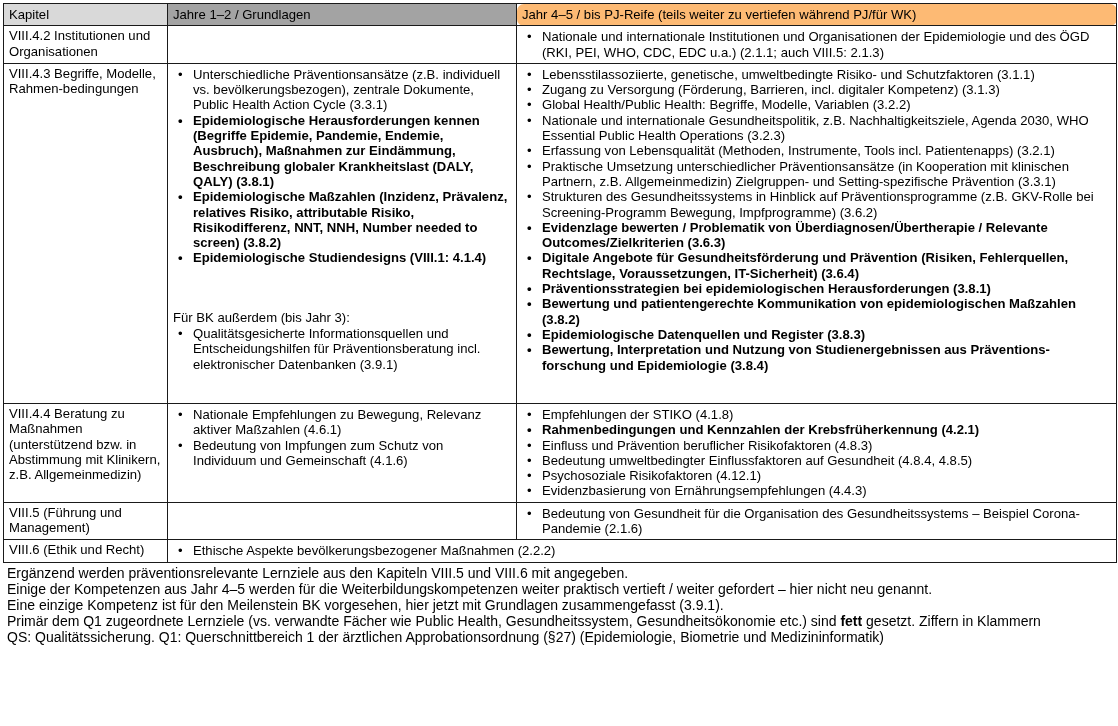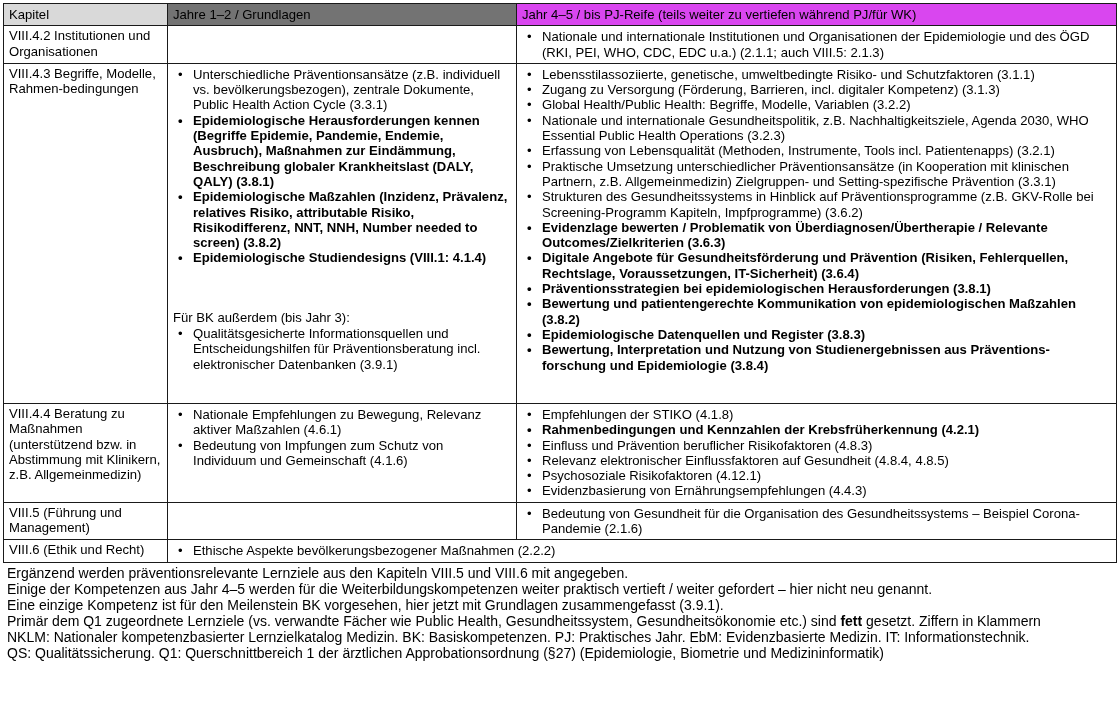--- a/index.html
+++ b/index.html
@@ -47,22 +47,22 @@
 <div class="page">
   <table class="main">
     <colgroup>
         <col class="c1">
         <col class="c2">
         <col class="c3">
       </colgroup>
     <thead>
       <tr>
         <th style="background: rgb(217, 217, 217);">Kapitel</th>
-        <th style="background: #737373;">Jahre 1–2 / Grundlagen</th>
-        <th style="background: #d946ef;">Jahr 4–5 / bis PJ-Reife (teils weiter zu vertiefen während PJ/für WK)</th>
+        <th style="background: #a3a3a3;">Jahre 1–2 / Grundlagen</th>
+        <th style="background: #fdba74; border-radius: 7px;">Jahr 4–5 / bis PJ-Reife (teils weiter zu vertiefen während PJ/für WK)</th>
       </tr>
     </thead>
     <tbody>
 
       <tr>
         <td class="cell-chapter">VIII.4.2 Institutionen und Organisationen</td>
         <td></td>
         <td>
           <ul class="b">
               <li>Nationale und internationale Institutionen und Organisationen der Epidemiologie und des ÖGD (RKI, PEI, WHO, CDC, EDC u.a.) (2.1.1; auch VIII.5: 2.1.3)</li>
@@ -87,21 +87,21 @@
           <div class="bottom-pad"></div>
         </td>
         <td>
           <ul class="b">
               <li>Lebensstilassoziierte, genetische, umweltbedingte Risiko- und Schutzfaktoren (3.1.1)</li>
               <li>Zugang zu Versorgung (Förderung, Barrieren, incl. digitaler Kompetenz) (3.1.3)</li>
               <li>Global Health/Public Health: Begriffe, Modelle, Variablen (3.2.2)</li>
               <li>Nationale und internationale Gesundheitspolitik, z.B. Nachhaltigkeitsziele, Agenda 2030, WHO Essential Public Health Operations (3.2.3)</li>
               <li>Erfassung von Lebensqualität (Methoden, Instrumente, Tools incl. Patientenapps) (3.2.1)</li>
               <li>Praktische Umsetzung unterschiedlicher Präventionsansätze (in Kooperation mit klinischen Partnern, z.B. Allgemeinmedizin) Zielgruppen- und Setting-spezifische Prävention (3.3.1)</li>
-              <li>Strukturen des Gesundheitssystems in Hinblick auf Präventionsprogramme (z.B. GKV-Rolle bei Screening-Programm Kapiteln, Impfprogramme) (3.6.2)</li>
+              <li>Strukturen des Gesundheitssystems in Hinblick auf Präventionsprogramme (z.B. GKV-Rolle bei Screening-Programm Bewegung, Impfprogramme) (3.6.2)</li>
               <li class="bold">Evidenzlage bewerten / Problematik von Überdiagnosen/Übertherapie / Relevante Outcomes/Zielkriterien (3.6.3)</li>
               <li class="bold">Digitale Angebote für Gesundheitsförderung und Prävention (Risiken, Fehlerquellen, Rechtslage, Voraussetzungen, IT-Sicherheit) (3.6.4)</li>
               <li class="bold">Präventionsstrategien bei epidemiologischen Herausforderungen (3.8.1)</li>
               <li class="bold">Bewertung und patientengerechte Kommunikation von epidemiologischen Maßzahlen (3.8.2)</li>
               <li class="bold">Epidemiologische Datenquellen und Register (3.8.3)</li>
               <li class="bold">Bewertung, Interpretation und Nutzung von Studienergebnissen aus Präventions-forschung und Epidemiologie (3.8.4)</li>
             </ul>
         </td>
       </tr>
 
@@ -111,21 +111,21 @@
           <ul class="b">
               <li>Nationale Empfehlungen zu Bewegung, Relevanz aktiver Maßzahlen (4.6.1)</li>
               <li>Bedeutung von Impfungen zum Schutz von Individuum und Gemeinschaft (4.1.6)</li>
             </ul>
         </td>
         <td>
           <ul class="b">
               <li>Empfehlungen der STIKO (4.1.8)</li>
               <li class="bold">Rahmenbedingungen und Kennzahlen der Krebsfrüherkennung (4.2.1)</li>
               <li>Einfluss und Prävention beruflicher Risikofaktoren (4.8.3)</li>
-              <li>Relevanz elektronischer Einflussfaktoren auf Gesundheit (4.8.4, 4.8.5)</li>
+              <li>Bedeutung umweltbedingter Einflussfaktoren auf Gesundheit (4.8.4, 4.8.5)</li>
               <li>Psychosoziale Risikofaktoren (4.12.1)</li>
               <li>Evidenzbasierung von Ernährungsempfehlungen (4.4.3)</li>
             </ul>
         </td>
       </tr>
 
       <tr>
         <td class="cell-chapter">VIII.5 (Führung und Management)</td>
         <td></td>
         <td>
@@ -144,16 +144,15 @@
         </td>
       </tr>
     </tbody>
   </table>
 
   <div class="footnotes">
     <div>Ergänzend werden präventionsrelevante Lernziele aus den Kapiteln VIII.5 und VIII.6 mit angegeben.</div>
     <div>Einige der Kompetenzen aus Jahr 4–5 werden für die Weiterbildungskompetenzen weiter praktisch vertieft / weiter gefordert – hier nicht neu genannt.</div>
     <div>Eine einzige Kompetenz ist für den Meilenstein BK vorgesehen, hier jetzt mit Grundlagen zusammengefasst (3.9.1).</div>
     <div><span>Primär dem Q1 zugeordnete Lernziele (vs. verwandte Fächer wie Public Health, Gesundheitssystem, Gesundheitsökonomie etc.) sind </span><span class="bold">fett</span><span> gesetzt. Ziffern in Klammern</span></div>
-    <div>NKLM: Nationaler kompetenzbasierter Lernzielkatalog Medizin. BK: Basiskompetenzen. PJ: Praktisches Jahr. EbM: Evidenzbasierte Medizin. IT: Informationstechnik.</div>
     <div>QS: Qualitätssicherung. Q1: Querschnittbereich 1 der ärztlichen Approbationsordnung (§27) (Epidemiologie, Biometrie und Medizininformatik)</div>
   </div>
 </div>
 
 </body></html>

